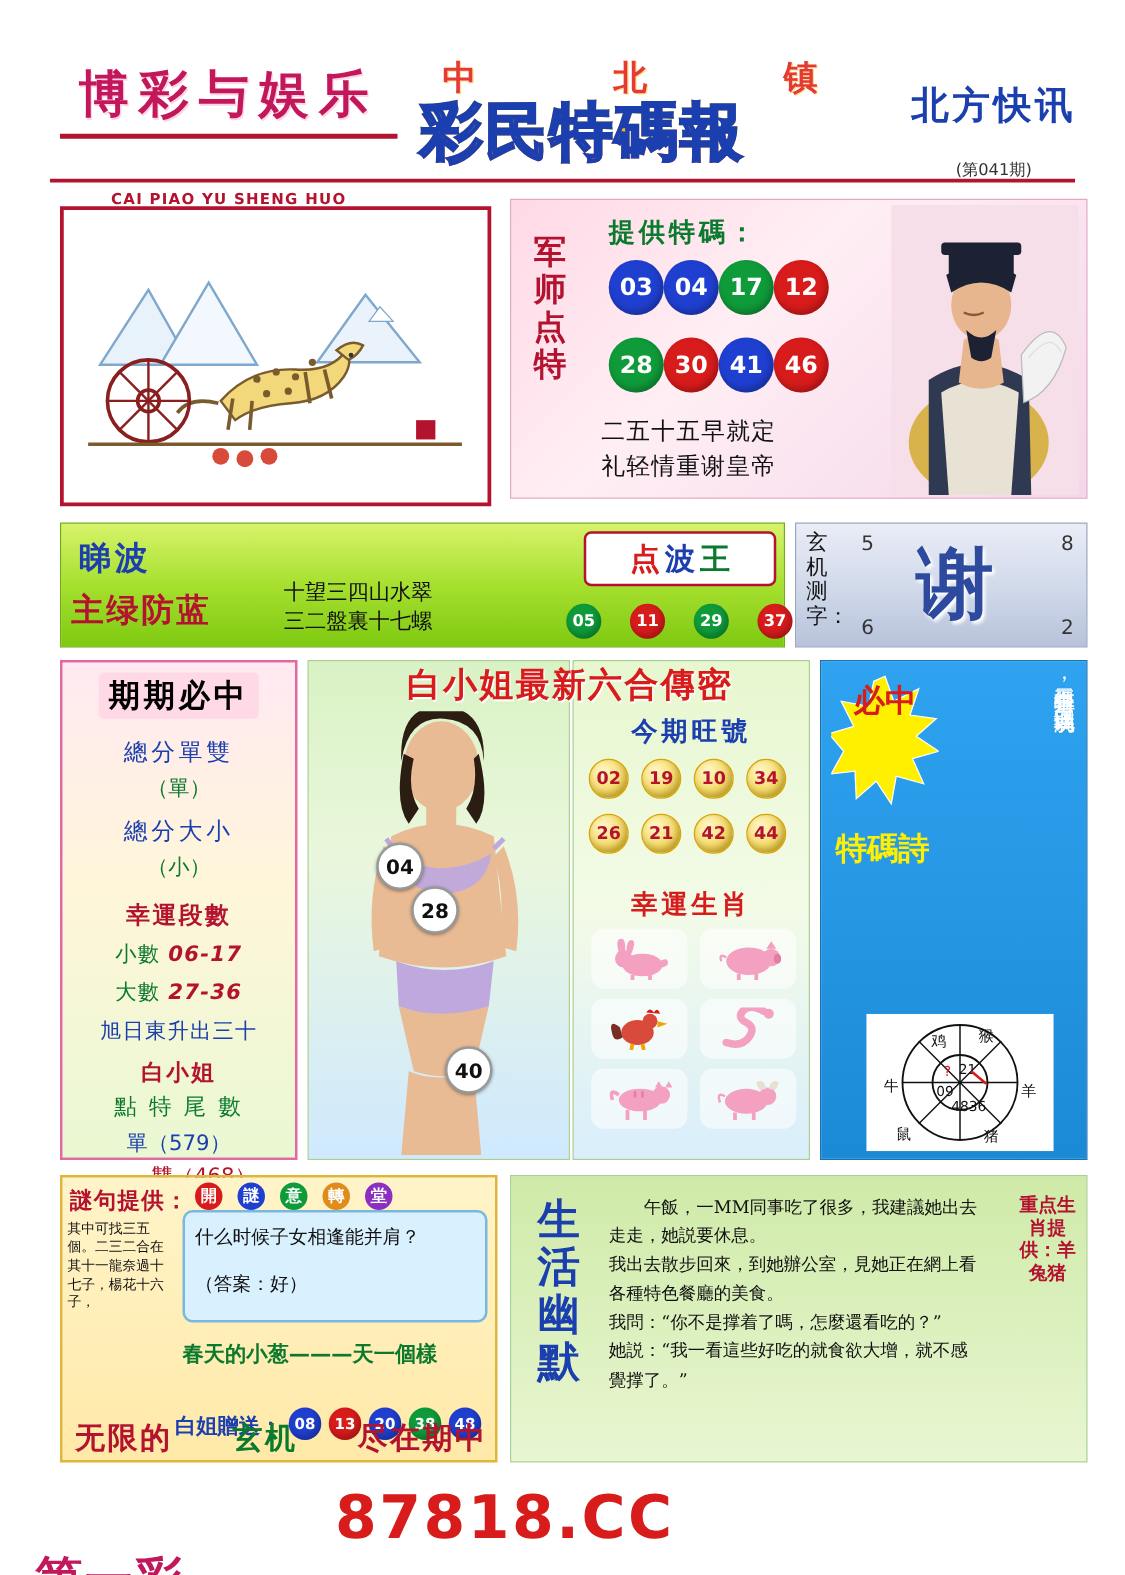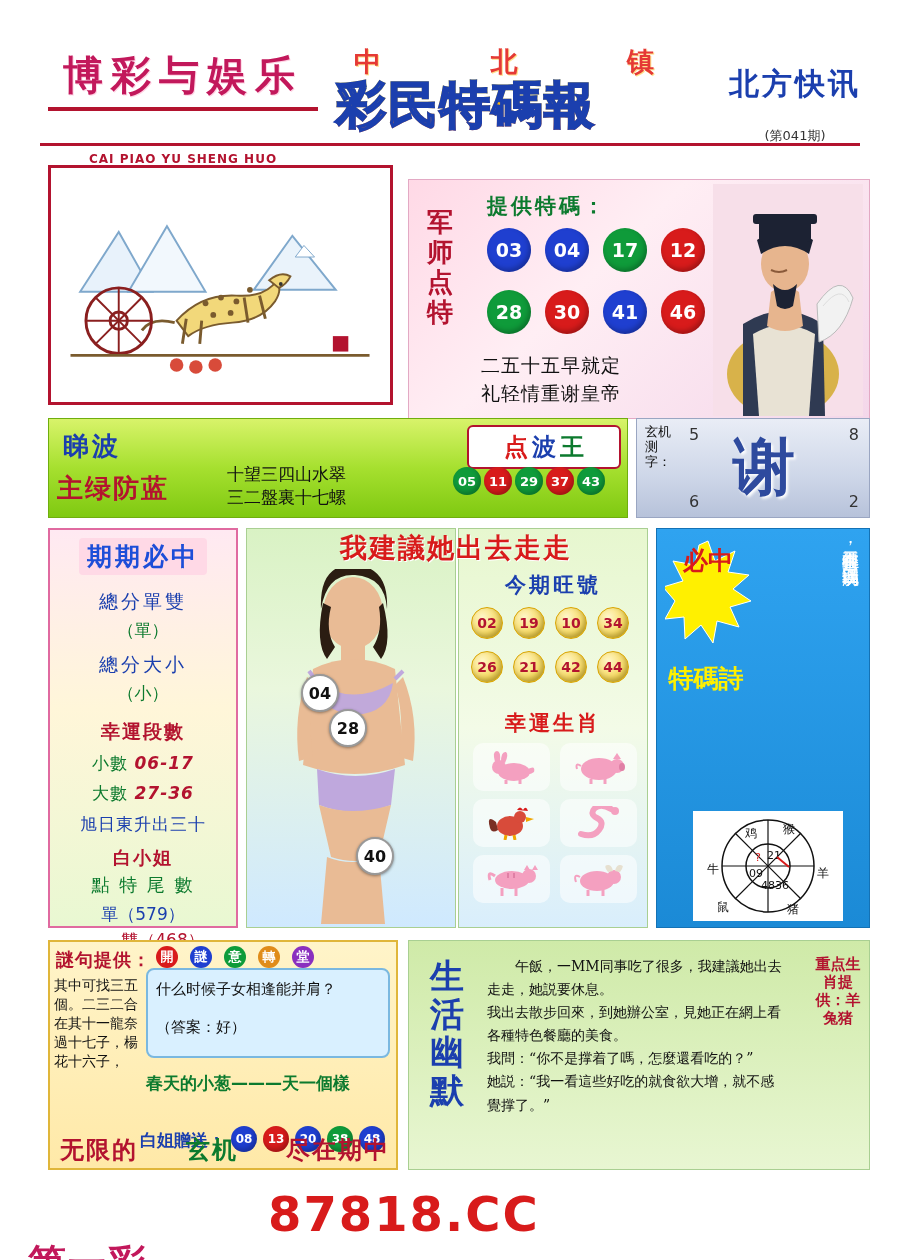--- a/index.html
+++ b/index.html
@@ -30,50 +30,50 @@
   
   .box{position:absolute;box-sizing:border-box;}
   .ball{display:inline-flex;align-items:center;justify-content:center;border-radius:50%;
     color:#fff;font-weight:bold;font-family:"DejaVu Sans",sans-serif;box-shadow:inset -2px -3px 5px rgba(0,0,0,.25);}
 
   
   .pic-left{left:48px;top:165px;width:345px;height:240px;border:3px solid #b3132f;background:#fff;}
   .pic-left .sky{position:absolute;left:8px;top:8px;right:8px;bottom:8px;background:#fff;overflow:hidden;}
 
   
-  .junshi{left:408px;top:179px;width:462px;height:240px;background:linear-gradient(135deg,#ffd9e6 0%,#ffeef4 40%,#f4d7ea 100%);border:1px solid #e3a9c4;overflow:hidden;}
+  .junshi{left:408px;top:159px;width:462px;height:240px;background:linear-gradient(135deg,#ffd9e6 0%,#ffeef4 40%,#f4d7ea 100%);border:1px solid #e3a9c4;overflow:hidden;}
   .junshi .vtitle{position:absolute;left:8px;top:28px;width:46px;font-size:26px;font-weight:bold;color:#b3132f;line-height:1.15;text-align:center;font-family:"DejaVu Serif",serif;}
   .junshi .ttl{position:absolute;left:78px;top:12px;font-size:21px;font-weight:bold;color:#0c7a2e;letter-spacing:3px;}
-  .junshi .row{position:absolute;display:flex;gap:14px;}
+  .junshi .row{position:absolute;display:flex;}
   .junshi .ball{width:44px;height:44px;font-size:19px;}
   .junshi .poem{position:absolute;left:72px;top:172px;font-size:19px;color:#111;line-height:1.45;letter-spacing:1px;font-family:"DejaVu Serif",serif;}
   .sage{position:absolute;right:6px;top:4px;width:150px;height:232px;}
 
   
   .wave{left:48px;top:418px;width:580px;height:100px;background:linear-gradient(180deg,#d8f36a 0%,#a6e02f 50%,#7fc911 100%);border:1px solid #6fae0e;}
   .wave .lbl{position:absolute;left:14px;top:10px;font-size:26px;font-weight:bold;color:#1b3fae;letter-spacing:3px;}
   .wave .lbl2{position:absolute;left:8px;top:52px;font-size:26px;font-weight:bold;color:#b3132f;letter-spacing:2px;}
   .wave .hint{position:absolute;left:160px;top:12px;font-size:20px;font-weight:bold;color:#0b6b2b;}
   .wave .hint .blue{color:#1b3fae;}
   .wave .hint .red{color:#d81b1b;}
   .wave .poem{position:absolute;left:178px;top:44px;font-size:17px;color:#111;line-height:1.35;font-family:"DejaVu Serif",serif;}
   .wave .dbw{position:absolute;left:418px;top:6px;width:150px;height:40px;background:#fff;border:2px solid #b3132f;border-radius:6px;display:flex;align-items:center;justify-content:center;gap:4px;}
   .wave .dbw span{font-size:24px;font-weight:bold;}
-  .wave .nums{position:absolute;left:404px;top:48px;display:flex;gap:3px;}
+  .wave .nums{position:absolute;left:404px;top:64px;display:flex;gap:23px;}
   .wave .nums .ball{width:28px;height:28px;font-size:13px;}
 
   
   .xuanji{left:636px;top:418px;width:234px;height:100px;background:linear-gradient(180deg,#e9edf6 0%,#cdd6e8 60%,#b7c2da 100%);border:1px solid #9aa6c2;}
-  .xuanji .v{position:absolute;left:8px;top:6px;width:26px;font-size:13px;color:#111;line-height:1.15;font-family:"DejaVu Serif",serif;}
+  .xuanji .v{position:absolute;left:8px;top:6px;width:26px;font-size:17px;color:#111;line-height:1.15;font-family:"DejaVu Serif",serif;}
   .xuanji .big{position:absolute;left:96px;top:6px;font-size:62px;font-weight:bold;color:#2e4a9e;font-family:"DejaVu Serif",serif;text-shadow:2px 2px 3px #fff;}
   .xuanji .c{position:absolute;font-size:16px;color:#333;}
 
   
   .qiqi{left:48px;top:528px;width:190px;height:400px;background:linear-gradient(180deg,#ffe9f2 0%,#fff6d9 45%,#e9f8d2 100%);border:2px solid #e06aa0;text-align:center;}
-  .qiqi .hd{margin-top:8px;font-size:25px;font-weight:bold;color:#1d4ed8;letter-spacing:3px;background:#ffd9e6;display:inline-block;padding:2px 8px;border-radius:4px;}
+  .qiqi .hd{margin-top:8px;font-size:25px;font-weight:bold;color:#000000;letter-spacing:3px;background:#ffd9e6;display:inline-block;padding:2px 8px;border-radius:4px;}
   .qiqi .l1{margin-top:14px;font-size:19px;color:#1b3fae;letter-spacing:3px;}
   .qiqi .l2{margin-top:4px;font-size:17px;color:#0c7a2e;}
   .qiqi .l3{margin-top:10px;font-size:19px;color:#1b3fae;letter-spacing:3px;}
   .qiqi .l4{margin-top:4px;font-size:17px;color:#0c7a2e;}
   .qiqi .hd2{margin-top:14px;font-size:19px;font-weight:bold;color:#b3132f;letter-spacing:2px;}
   .qiqi .r{margin-top:7px;font-size:17px;color:#0c7a2e;letter-spacing:1px;}
   .qiqi .r b{color:#b3132f;font-style:italic;}
   .qiqi .l5{margin-top:8px;font-size:17px;color:#1b3fae;letter-spacing:1px;}
   .qiqi .hd3{margin-top:10px;font-size:18px;font-weight:bold;color:#b3132f;letter-spacing:2px;}
   .qiqi .hd4{margin-top:3px;font-size:18px;color:#0c7a2e;letter-spacing:2px;}
@@ -308,21 +308,21 @@
         <path d="M62 236 q32 12 72 0 l-12 52 q-24 8 -48 0 z" fill="#e9bb95"></path>
         <path d="M50 108 q-14 40 -8 84 l14 -4 q-6 -40 4 -72 z" fill="#e9bb95"></path>
         <path d="M146 108 q16 40 10 84 l-14 -4 q6 -40 -4 -72 z" fill="#e9bb95"></path>
         <path d="M70 288 q24 10 52 0 l6 67 h-64 z" fill="#e9bb95"></path>
       </svg>
       <div class="fball" style="left:44px;top:105px;width:34px;height:34px;">04</div>
       <div class="fball" style="left:72px;top:140px;width:34px;height:34px;">28</div>
       <div class="fball" style="left:78px;top:268px;width:34px;height:34px;margin-left:21px;">40</div>
     </div>
   </div>
-  <div class="lady-title">我建議她出去走走</div>
+  <div class="lady-title">白小姐最新六合傳密</div>
 
   <div class="box lucky">
     <div class="h">今期旺號</div>
     <div class="row" style="top:78px;">
       <span class="ball">02</span>
       <span class="ball">19</span>
       <span class="ball">10</span>
       <span class="ball">34</span>
     </div>
     <div class="row" style="top:122px;">
@@ -431,21 +431,21 @@
         <text x="74" y="48" font-size="11" fill="#111" font-family="DejaVu Sans">21</text>
         <text x="56" y="66" font-size="11" fill="#111" font-family="DejaVu Sans">09</text>
         <text x="68" y="78" font-size="11" fill="#111" font-family="DejaVu Sans">4836</text>
         <path d="M84 46 l12 10" stroke="#d81b1b" stroke-width="2"></path>
       </svg>
     </div>
   </div>
 
   <div class="box riddle">
     <div class="hd">謎句提供：</div>
-    <div style="position:absolute;left:4px;top:34px;width:84px;font-size:14px;color:#111;line-height:1.35;">其中可找三五個。二三二合在其十一龍奈過十七子，楊花十六子，</div>
+    <div style="position:absolute;left:4px;top:34px;width:84px;font-size:11px;color:#111;line-height:1.35;">其中可找三五個。二三二合在其十一龍奈過十七子，楊花十六子，</div>
     <div class="icons">
       <i style="background:#d81b1b">開</i>
       <i style="background:#1f3fd0">謎</i>
       <i style="background:#0f9b3a">意</i>
       <i style="background:#e08c1a">轉</i>
       <i style="background:#8a2fbf">堂</i>
     </div>
     <div class="bubble">
       <div class="q">什么时候子女相逢能并肩？</div>
       <div class="a">（答案：好）</div>

